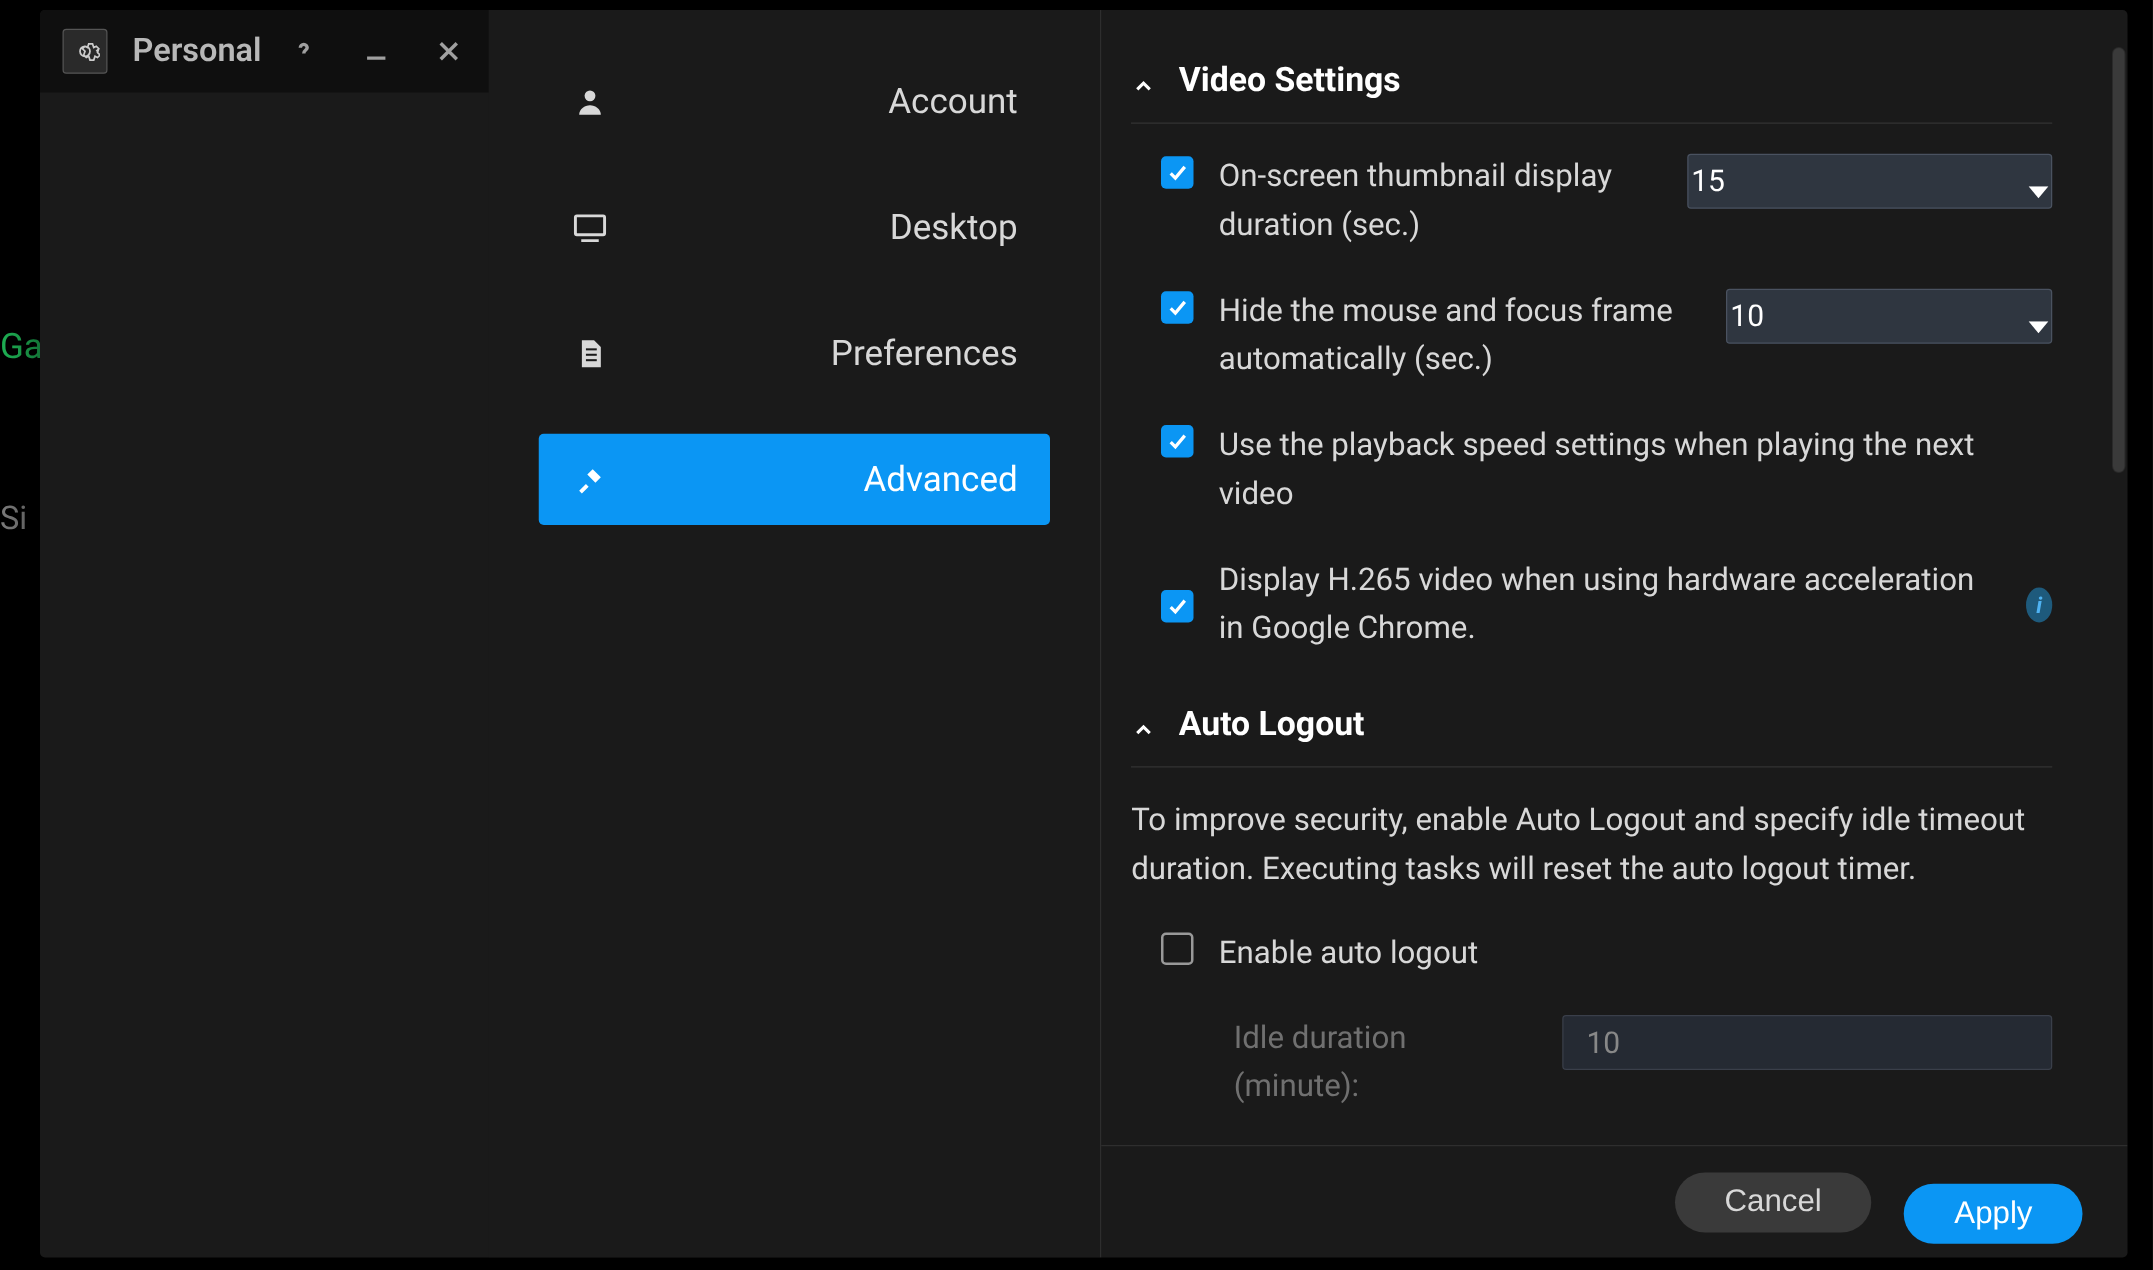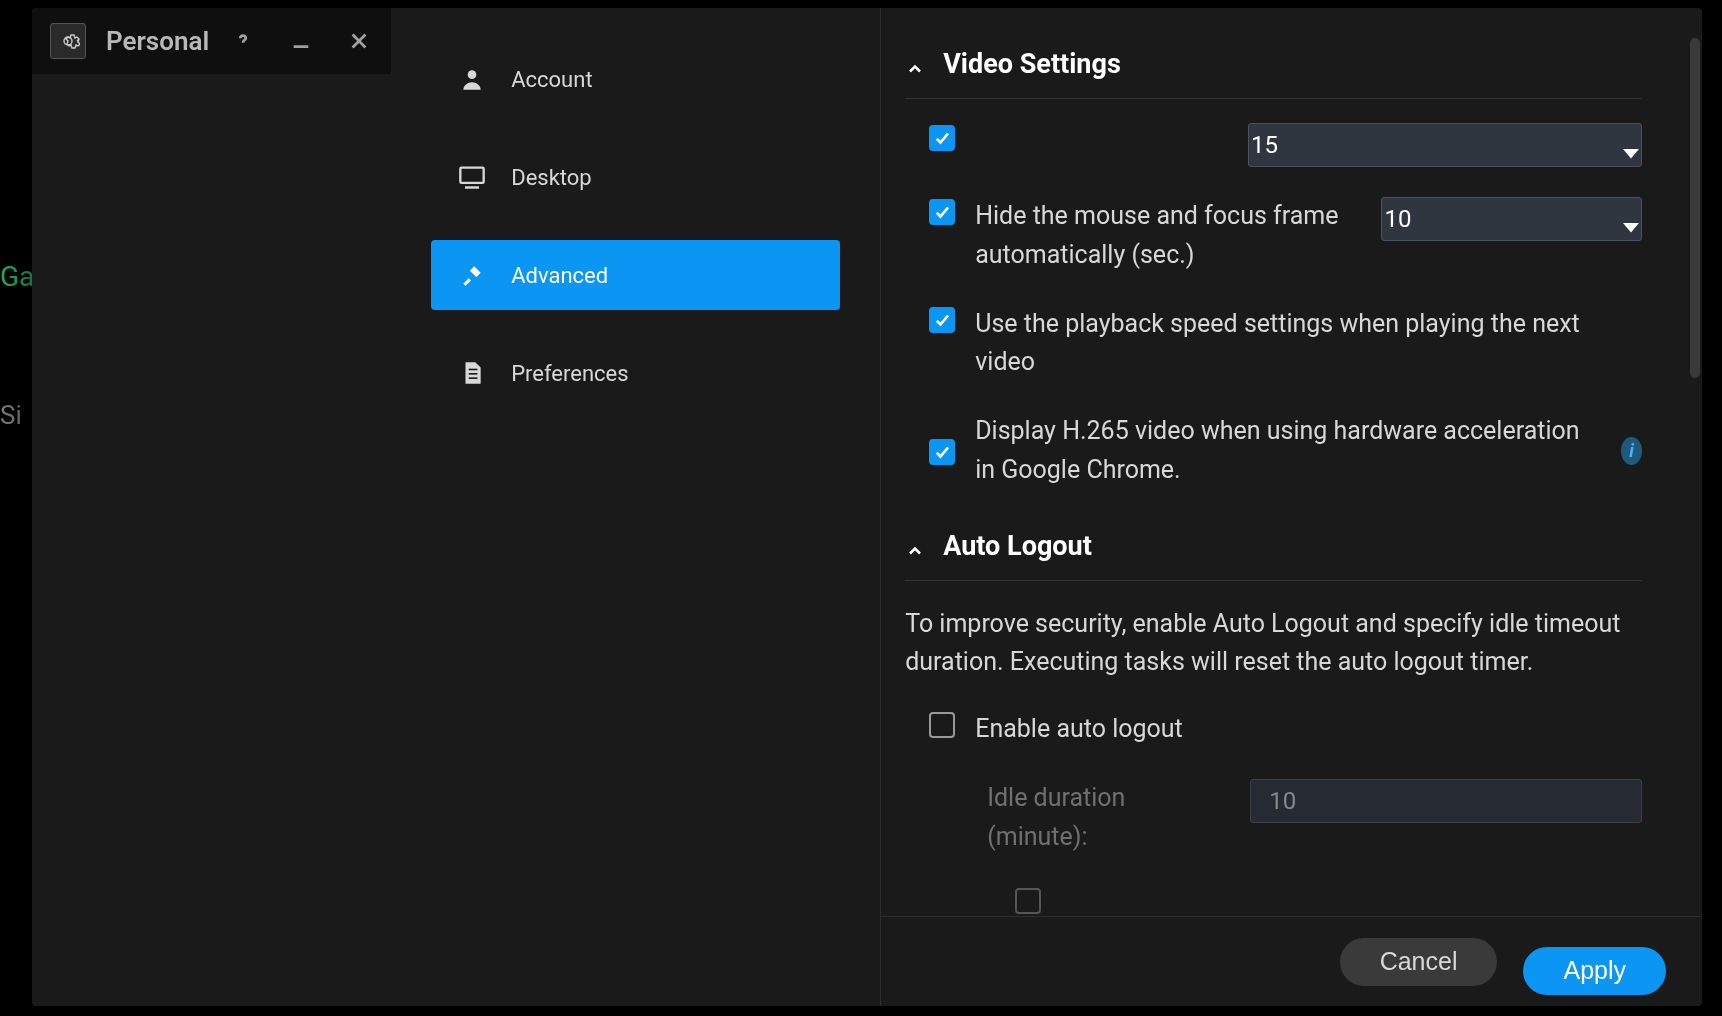--- a/index.html
+++ b/index.html
@@ -56,23 +56,24 @@
   border-right: 1px solid #2e2e2e;
   padding: 36px 40px;
 }
 .side-item {
   display: flex;
   align-items: center;
   gap: 24px;
   padding: 20px 26px;
   margin-bottom: 28px;
   color: #d8d8d8;
-  font-size: 22px;
+  font-size: 28px;
   border-radius: 4px;
   cursor: pointer;
+  justify-content: space-between;
 }
 .side-item.active { background: #0b96f4; color: #fff; }
 .side-item .sicon { width: 30px; height: 30px; display: flex; align-items: center; justify-content: center; }
 .side-item .sicon svg { fill: currentColor; }
 .content {
   flex: 1;
   position: relative;
   display: flex;
   flex-direction: column;
 }
@@ -232,59 +233,60 @@
       </div>
       <div class="side-item">
         <span class="sicon">
           <svg width="28" height="28" viewBox="0 0 24 24">
               <rect x="2" y="4" width="20" height="13" rx="1" fill="none" stroke="currentColor" stroke-width="2"></rect>
               <line x1="6" y1="21" x2="18" y2="21" stroke="currentColor" stroke-width="2"></line>
             </svg>
         </span>
         <span>Desktop</span>
       </div>
-      <div class="side-item active">
-        <span class="sicon">
-          <svg width="26" height="26" viewBox="0 0 24 24">
-              <path d="M14 4l6 6-4 4-6-6zM4 20l5-5 2 2-5 5z"></path>
-            </svg>
-        </span>
-        <span>Advanced</span>
-      </div>
       <div class="side-item">
         <span class="sicon">
           <svg width="26" height="26" viewBox="0 0 24 24">
               <path d="M6 2h9l5 5v15H6z"></path>
               <rect x="9" y="8" width="8" height="1.5" fill="#1a1a1a"></rect>
               <rect x="9" y="12" width="8" height="1.5" fill="#1a1a1a"></rect>
               <rect x="9" y="16" width="8" height="1.5" fill="#1a1a1a"></rect>
             </svg>
         </span>
         <span>Preferences</span>
       </div>
+      <div class="side-item active">
+        <span class="sicon">
+          <svg width="26" height="26" viewBox="0 0 24 24">
+              <path d="M14 4l6 6-4 4-6-6zM4 20l5-5 2 2-5 5z"></path>
+            </svg>
+        </span>
+        <span>Advanced</span>
+      </div>
     </div>
 
     <div class="content">
       <div class="scroll-area">
 
         <div class="section-header">
           <span class="chev">
             <svg width="20" height="20" viewBox="0 0 24 24">
                 <polyline points="6 15 12 9 18 15"></polyline>
               </svg>
           </span>
           <span>Video Settings</span>
         </div>
 
         <div class="setting-row">
           <div class="checkbox checked">
             <svg width="18" height="18" viewBox="0 0 24 24">
                 <polyline points="5 13 10 18 20 6"></polyline>
               </svg>
           </div>
+          <div class="setting-label">On-screen thumbnail display duration (sec.)</div>
           <div class="select">
             <span class="sel-value">15</span>
             <span class="sel-caret"><svg viewBox="0 0 10 6">
                   <path d="M0 0l5 6 5-6z"></path>
                 </svg></span>
           </div>
         </div>
 
         <div class="setting-row">
           <div class="checkbox checked">

